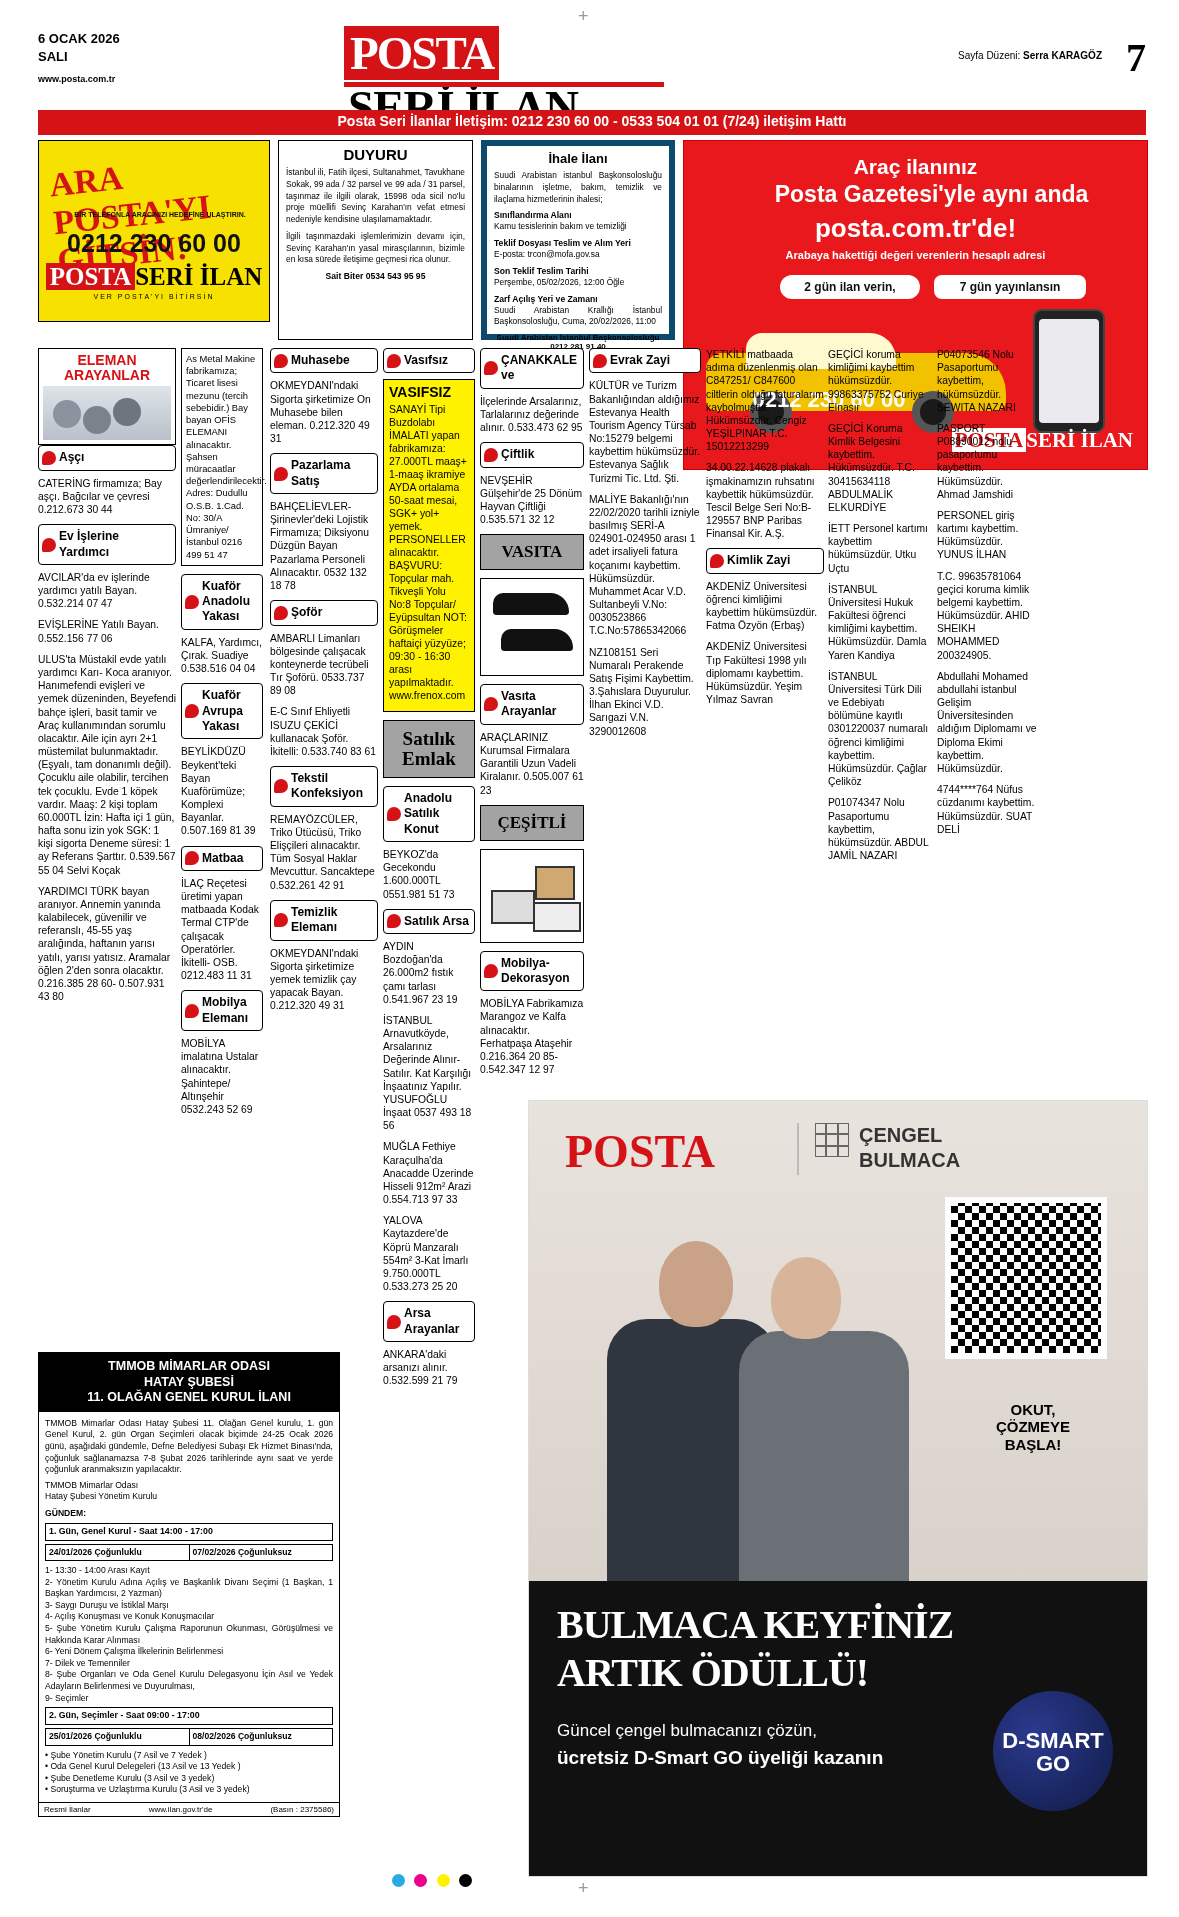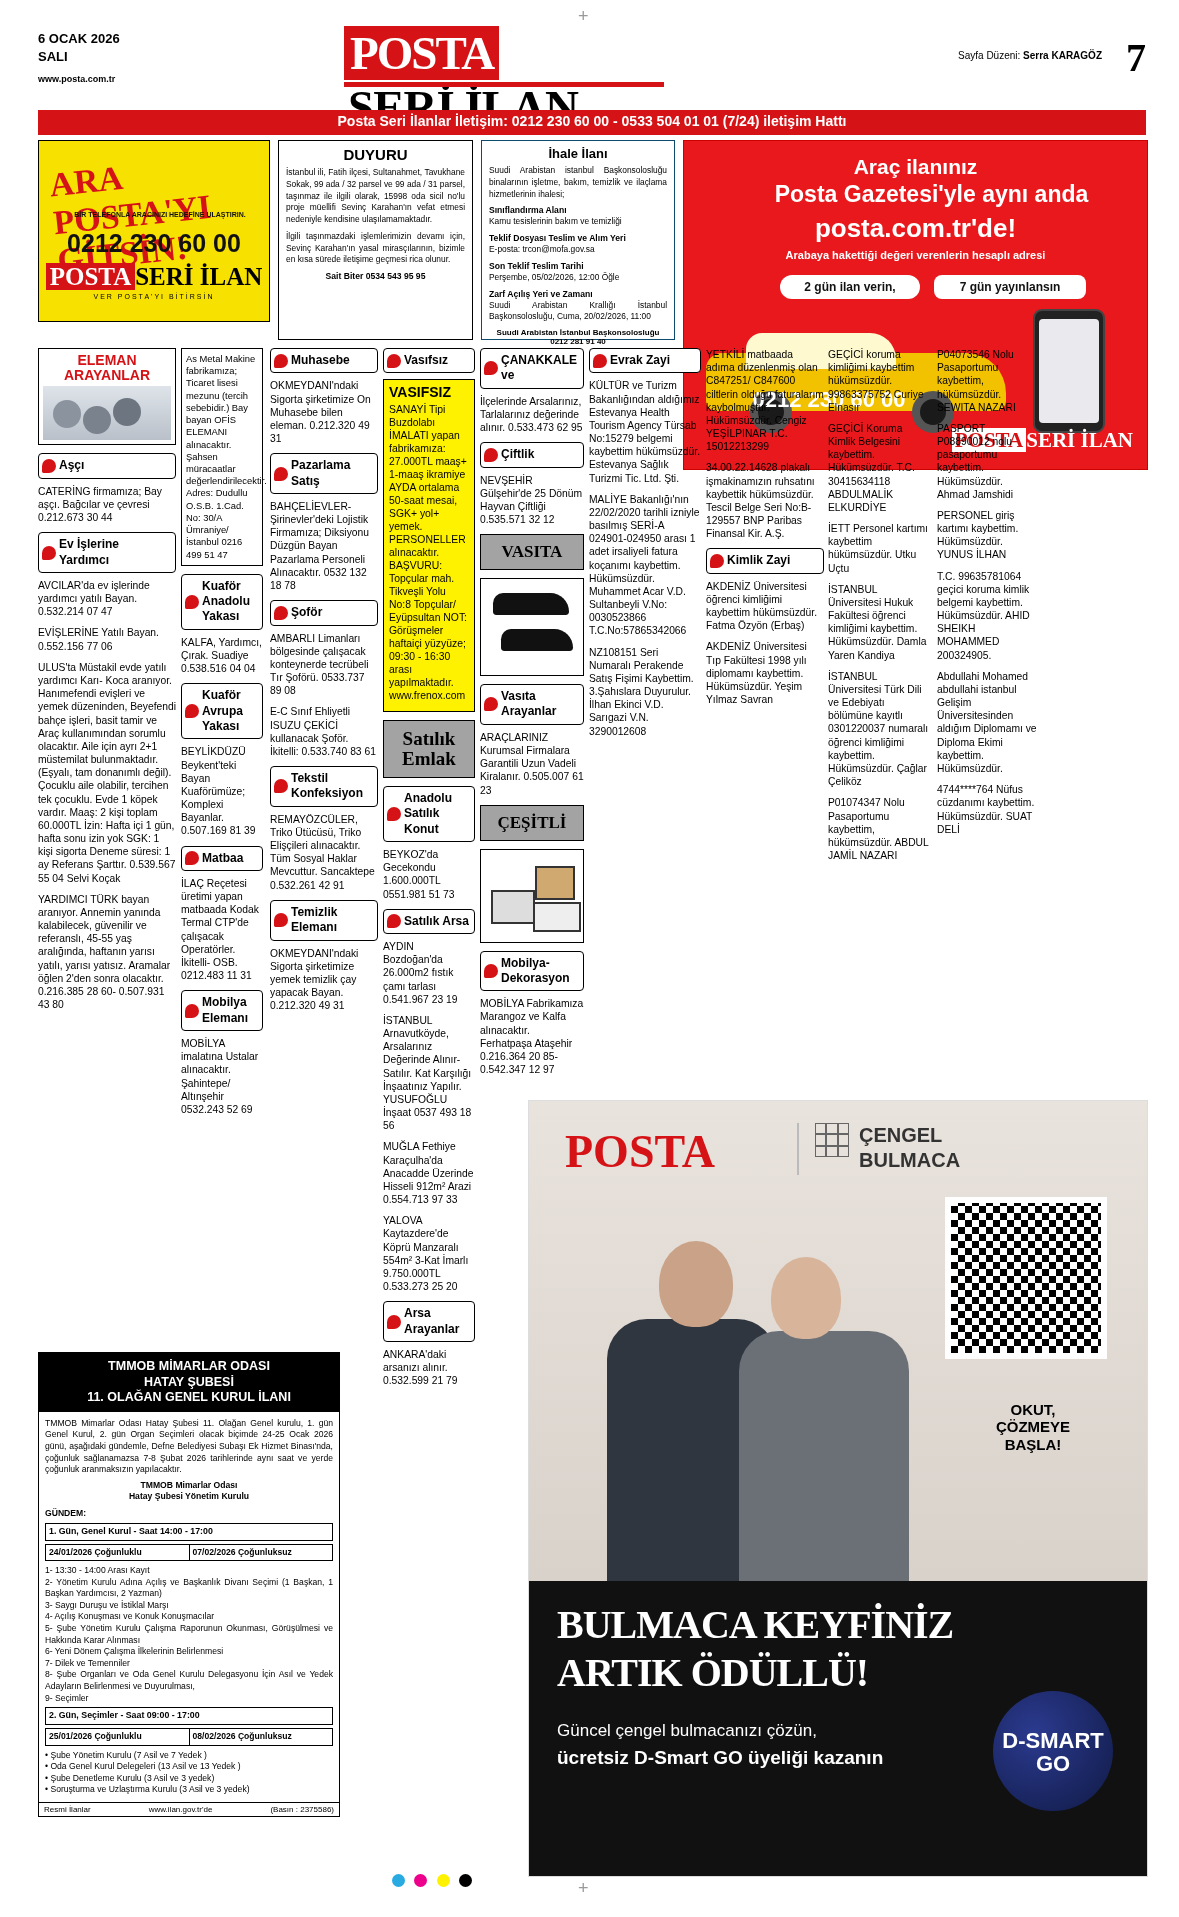--- a/index.html
+++ b/index.html
@@ -25,21 +25,21 @@
   .ad-ara{position:absolute;left:0px;top:0px;width:230px;height:180px;background:#f7e100;border:1px solid #000;overflow:hidden;}
   .ara-big{position:absolute;left:14px;top:14px;font-size:34px;font-weight:bold;color:#d51317;font-family:"Liberation Serif",serif;transform:rotate(-6deg);}
   .ara-sub{position:absolute;left:26px;top:70px;font-size:7px;font-weight:bold;color:#111;width:190px;text-align:center;}
   .ara-phone{position:absolute;left:0;top:88px;width:230px;text-align:center;font-size:25px;font-weight:bold;color:#111;}
   .ara-logo{position:absolute;left:0;top:122px;width:230px;text-align:center;}
   .ara-logo .p1{background:#d51317;color:#fff;font-family:"Liberation Serif",serif;font-weight:bold;font-size:25px;padding:0 4px;}
   .ara-logo .p2{font-family:"Liberation Serif",serif;font-weight:bold;font-size:25px;}
   .ara-logo .p3{display:block;font-size:7px;letter-spacing:2px;margin-top:2px;}
 
   .box-duyuru{position:absolute;left:240px;top:0px;width:195px;height:200px;border:1px solid #000;padding:5px 7px;box-sizing:border-box;}
-  .box-ihale{position:absolute;left:443px;top:0px;width:194px;height:200px;border:1px solid #0c4a6e;padding:5px 7px;box-sizing:border-box;}
+  .box-ihale{position:absolute;left:443px;top:0px;width:194px;height:200px;border:6px solid #0c4a6e;padding:5px 7px;box-sizing:border-box;}
   .bx-title{text-align:center;font-size:15px;font-weight:bold;margin-bottom:4px;}
   .bx-p{font-size:8.4px;line-height:1.4;text-align:justify;margin:0 0 5px 0;}
   .bx-h{font-size:8.6px;font-weight:bold;margin:3px 0 1px;}
   .bx-c{text-align:center;font-weight:bold;font-size:8.6px;margin-top:5px;}
 
   .ad-arac{position:absolute;left:645px;top:0px;width:463px;height:328px;background:#e8181c;overflow:hidden;border:1px solid #c00;}
   .arac-t1{position:absolute;left:0;top:14px;width:463px;text-align:center;color:#fff;font-size:21px;font-weight:bold;}
   .arac-t2{position:absolute;left:16px;top:40px;width:463px;text-align:center;color:#fff;font-size:23px;font-weight:bold;}
   .arac-url{position:absolute;left:0;top:72px;width:463px;text-align:center;color:#fff;font-size:26px;font-weight:bold;}
   .arac-t3{position:absolute;left:0;top:108px;width:463px;text-align:center;color:#fff;font-size:11px;font-weight:bold;}
@@ -72,38 +72,38 @@
   .c9{left:899px;width:100px;}
 
   .hdr{border:1px solid #000;border-radius:4px;padding:4px 4px 4px 20px;margin:0 0 6px 0;font-weight:bold;font-size:12px;position:relative;background:#fff;}
   .hdr:before{content:"";position:absolute;left:3px;top:50%;margin-top:-7px;width:14px;height:14px;background:#d51317;border-radius:50% 50% 50% 10%;}
   .ad{margin:0 0 8px 0;}
   .boxed{border:1px solid #000;padding:4px;margin:0 0 8px 0;font-size:9.4px;line-height:1.3;}
   .yellow{background:#fff200;border:1px solid #000;padding:5px;margin-bottom:8px;}
   .yellow .yh{font-weight:bold;font-size:14px;line-height:1.05;margin-bottom:3px;}
   .yellow p{margin:0 0 4px 0;font-size:10.4px;line-height:1.25;}
   .satilik{background:#a3a3a3;border:1px solid #000;padding:8px 4px;text-align:center;font-weight:bold;font-size:19px;line-height:1.05;font-family:"Liberation Serif",serif;margin-bottom:8px;}
-  .eleman-box{border:1px solid #000;padding:4px;margin-bottom:8px;text-align:center;}
+  .eleman-box{border:1px solid #000;padding:4px;margin-bottom:0;text-align:center;}
   .eleman-box .t{color:#d51317;font-weight:bold;font-size:14px;line-height:1.05;}
   .eleman-img{margin-top:4px;height:54px;background:linear-gradient(#dfe4ea,#b9c0c9);position:relative;overflow:hidden;}
   .eleman-img:after{content:"";position:absolute;left:10px;top:14px;width:28px;height:28px;border-radius:50%;background:#8a939e;box-shadow:30px 6px 0 #79828d, 60px -2px 0 #6d7680;}
   .carimg{border:1px solid #000;height:96px;position:relative;overflow:hidden;margin-bottom:8px;background:#fff;}
   .cimg-car{position:absolute;background:#111;border-radius:12px 22px 4px 4px;}
   .cimg1{left:12px;top:14px;width:76px;height:22px;}
   .cimg2{left:20px;top:50px;width:72px;height:22px;}
   .chesitli{border:1px solid #000;height:92px;margin-bottom:8px;position:relative;overflow:hidden;background:#fff;}
   .ch-mon{position:absolute;left:10px;top:40px;width:40px;height:30px;background:#ddd;border:2px solid #333;}
   .ch-box{position:absolute;left:54px;top:16px;width:36px;height:30px;background:#cfa970;border:2px solid #333;}
   .ch-tv{position:absolute;left:52px;top:52px;width:44px;height:26px;background:#eee;border:2px solid #333;}
 
   
   .tmmob{position:absolute;left:38px;top:1352px;width:300px;border:1px solid #000;background:#fff;}
   .tmmob-h{background:#000;color:#fff;text-align:center;font-weight:bold;font-size:12.5px;padding:6px 4px;line-height:1.25;}
   .tmmob-b{padding:6px;font-size:8.6px;line-height:1.35;text-align:justify;}
-  .tmmob-b .right{text-align:center;font-weight:bold;}
+  .tmmob-b .right{text-align:left;font-weight:normal;}
   .tmmob-b .gundem{font-weight:bold;margin-top:5px;}
   .tmmob-row{display:flex;border:1px solid #000;margin-top:3px;font-weight:bold;font-size:8.6px;}
   .tmmob-row div{flex:1;padding:2px 3px;border-right:1px solid #000;}
   .tmmob-row div:last-child{border-right:none;}
   .tmmob-line{border:1px solid #000;font-weight:bold;font-size:8.8px;padding:2px 3px;margin-top:3px;}
   .tmmob-f{display:flex;justify-content:space-between;font-size:8px;border-top:1px solid #000;padding:2px 5px;}
   .dots{position:absolute;left:392px;top:1873px;}
   .dots span{display:inline-block;width:13px;height:13px;border-radius:50%;margin-right:5px;}
 
   

